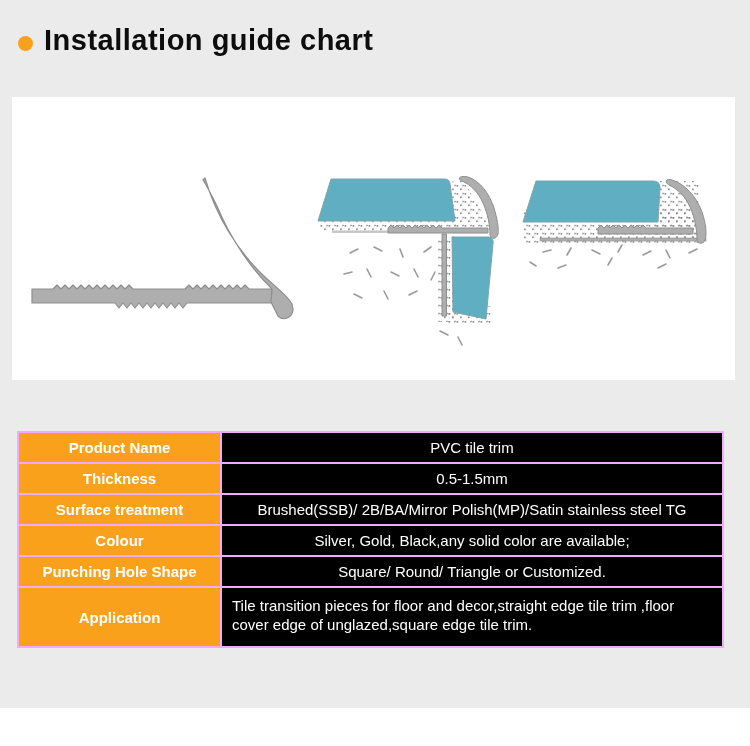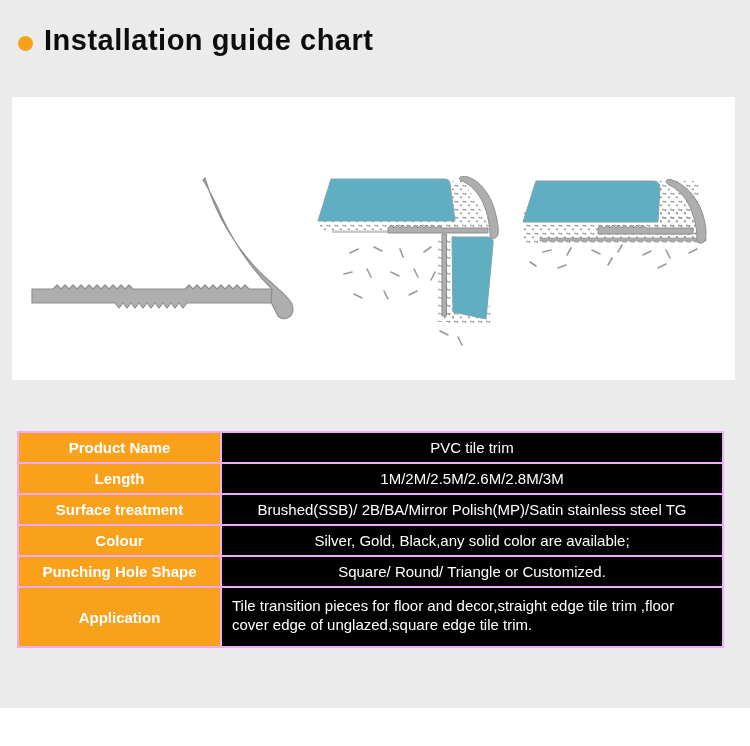--- a/index.html
+++ b/index.html
@@ -164,22 +164,22 @@
     </svg>
   </div>
 
   <table class="spec">
     <tbody>
       <tr>
         <td class="label">Product Name</td>
         <td class="value">PVC tile trim</td>
       </tr>
       <tr>
-        <td class="label">Length</td>
-        <td class="value">1M/2M/2.5M/2.6M/2.8M/3M</td>
+        <td class="label">Thickness</td>
+        <td class="value">0.5-1.5mm</td>
       </tr>
       <tr>
         <td class="label">Surface treatment</td>
         <td class="value">Brushed(SSB)/ 2B/BA/Mirror Polish(MP)/Satin stainless steel TG</td>
       </tr>
       <tr>
         <td class="label">Colour</td>
         <td class="value">Silver, Gold, Black,any solid color are available;</td>
       </tr>
       <tr>

